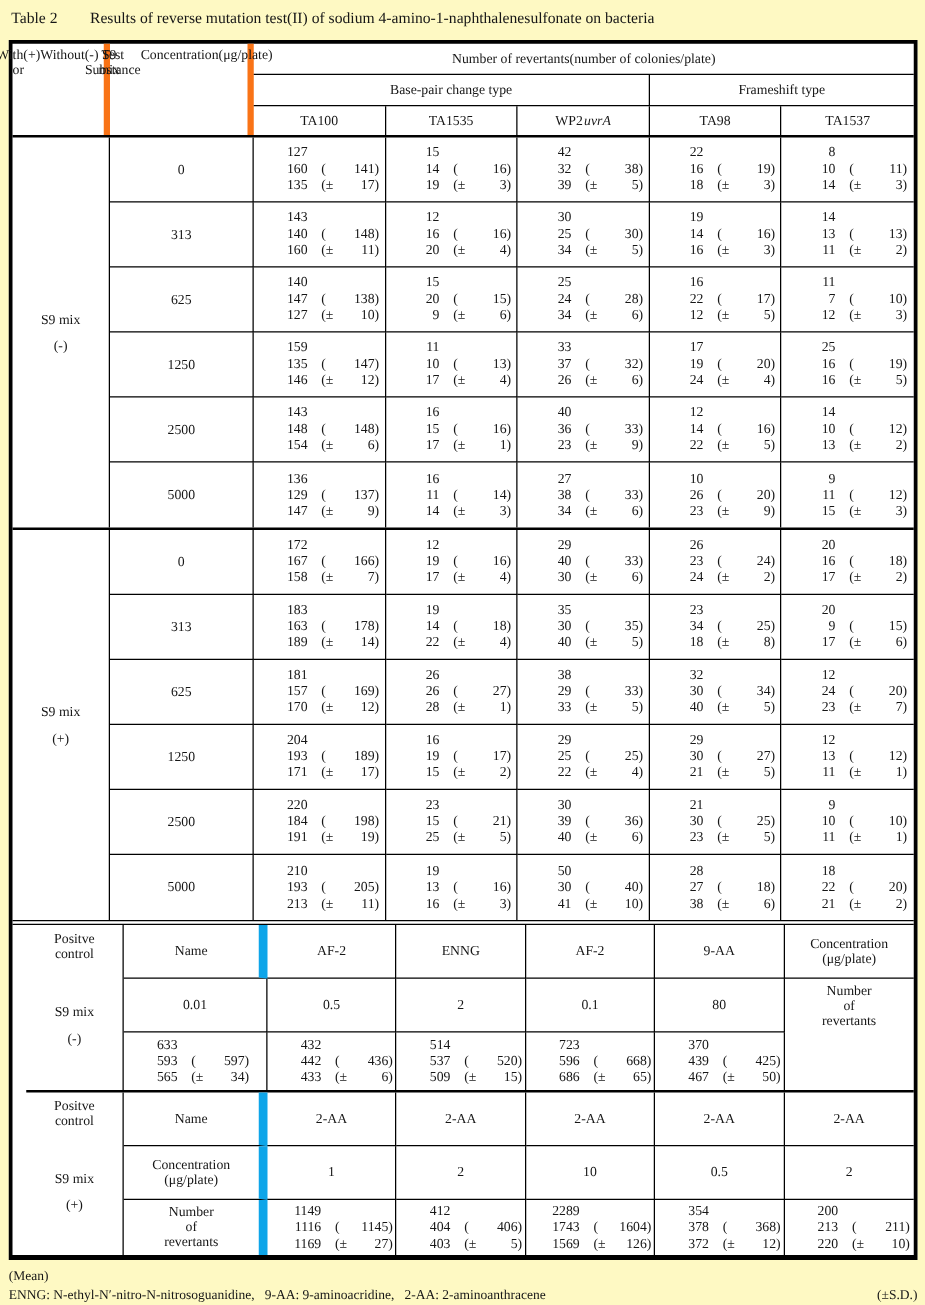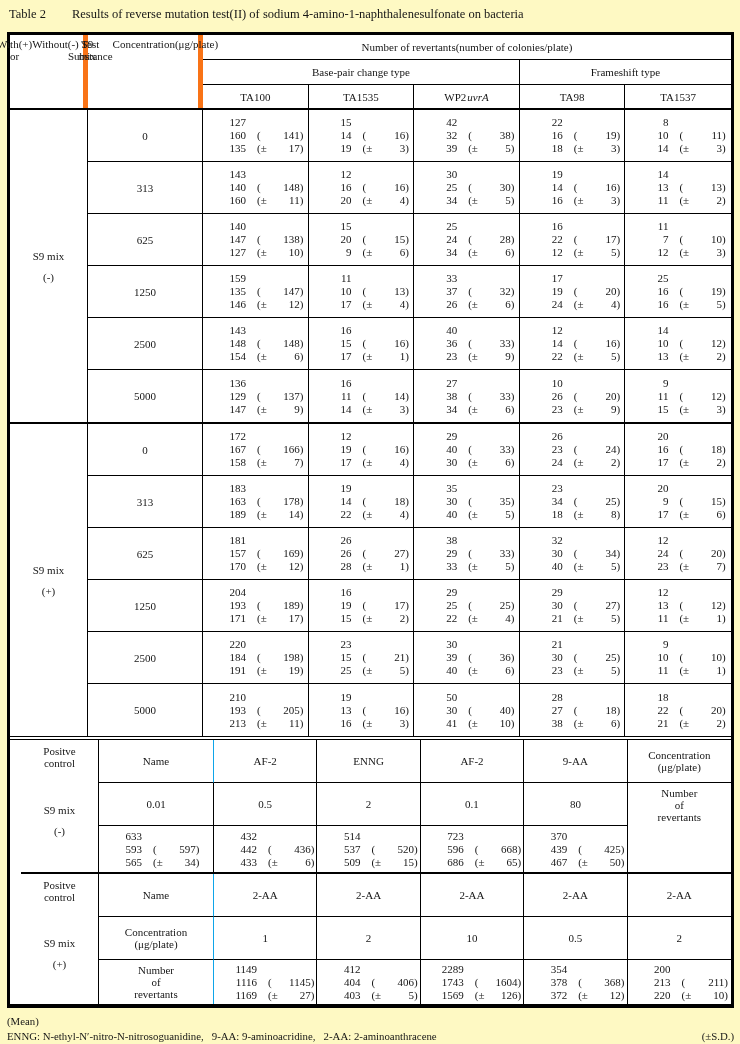--- a/index.html
+++ b/index.html
@@ -55,21 +55,21 @@
   .pn { width: 26px; text-align: right; }
 
   
   .pcblock { display: grid; grid-template-columns: 78px 115px repeat(5, 1fr); margin-left: 11px; }
   .pcblock.neg { grid-template-rows: 43px 43px 46px; border-bottom: 2px solid #000; }
   .pcblock.pos { grid-template-rows: 43px 43px 44px; }
   .pcs9 { justify-content: flex-start; }
   .pctop { padding-top: 5px; text-align: center; }
   .pcmid { flex: 1; display: flex; flex-direction: column; justify-content: center; text-align: center; width: 100%; }
   .pcmid .sign { margin-top: 9px; }
-  .lcell { border-right: 1px solid #0ea5e9; border-bottom: 1px solid #000; display: flex; flex-direction: column; align-items: center; justify-content: center; text-align: left; }
+  .lcell { border-right: 7px solid #0ea5e9; border-bottom: 1px solid #000; display: flex; flex-direction: column; align-items: center; justify-content: center; text-align: left; }
   .ncell { border-right: 1px solid #000; border-bottom: 1px solid #000; display: flex; align-items: center; justify-content: center; }
 
   
   .fnotes { margin-top: 6px; font-size: 10.8px; }
   .fnrow { display: flex; justify-content: space-between; height: 15px; line-height: 15px; }
   .fnrow .fl { white-space: pre; }
 </style>
 </head>
 <body>
 

